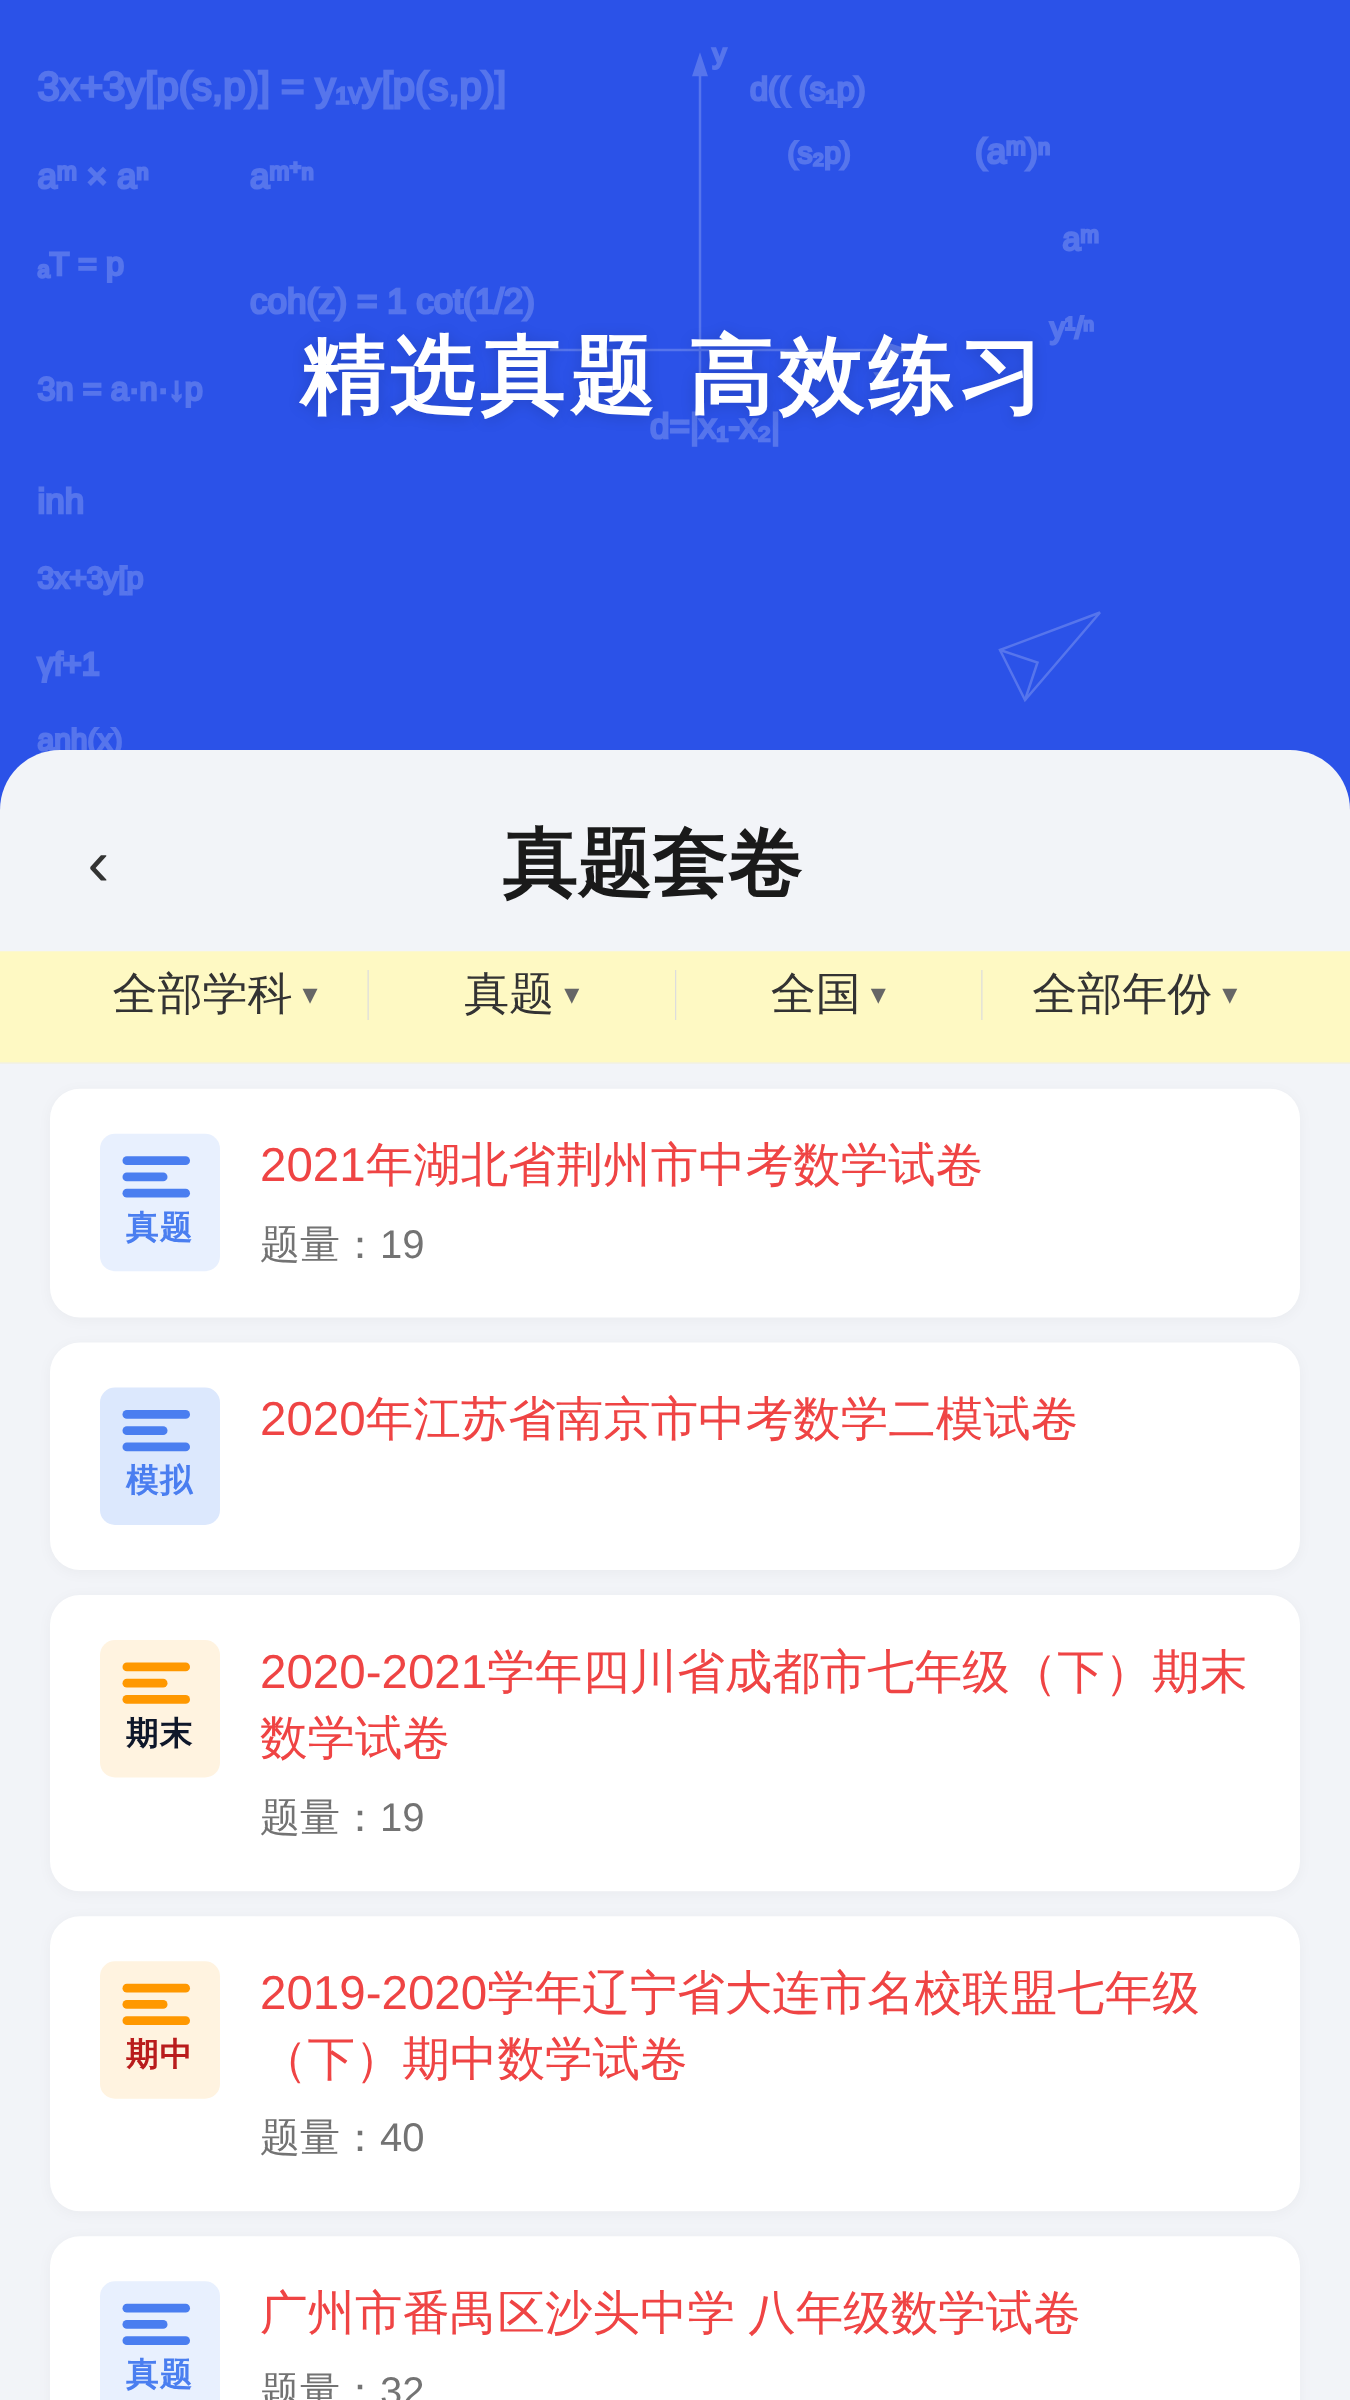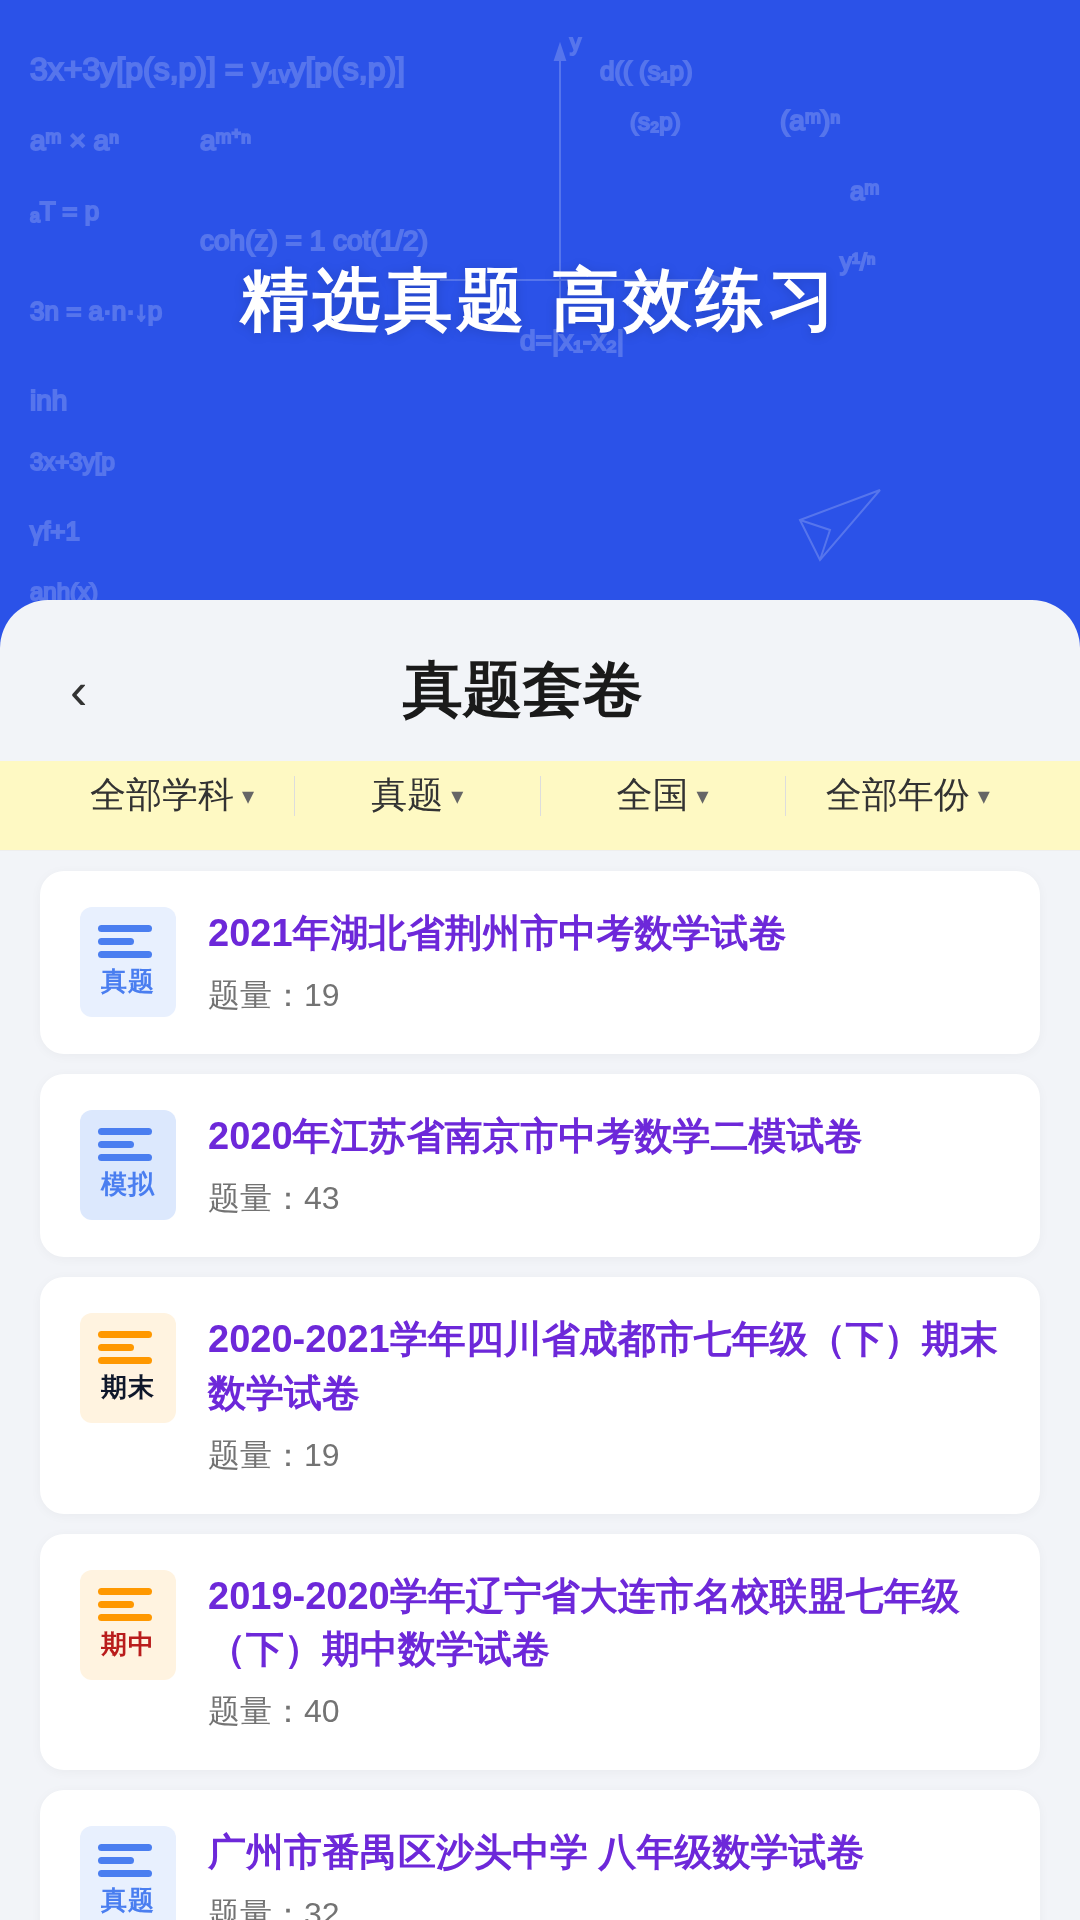--- a/index.html
+++ b/index.html
@@ -193,22 +193,22 @@
 
     .badge-line-long { width: 54px; }
     .badge-line-short { width: 36px; }
 
     .item-content {
       flex: 1;
     }
 
     .item-title {
       font-size: 38px;
-      font-weight: 700;
-      color: #6d28d9;
+      font-weight: 400;
+      color: #ef4444;
       line-height: 1.4;
       margin-bottom: 14px;
     }
 
     .item-count {
       font-size: 32px;
       color: #737373;
     }
   </style>
 </head>
@@ -304,21 +304,20 @@
     <div class="badge badge-moni">
       <div class="badge-lines">
         <div class="badge-line badge-line-long"></div>
         <div class="badge-line badge-line-short"></div>
         <div class="badge-line badge-line-long"></div>
       </div>
       <div class="badge-label">模拟</div>
     </div>
     <div class="item-content">
       <div class="item-title">2020年江苏省南京市中考数学二模试卷</div>
-      <div class="item-count">题量：43</div>
     </div>
   </div>
       <div class="list-item">
     <div class="badge badge-qimo">
       <div class="badge-lines">
         <div class="badge-line badge-line-long"></div>
         <div class="badge-line badge-line-short"></div>
         <div class="badge-line badge-line-long"></div>
       </div>
       <div class="badge-label">期末</div>

